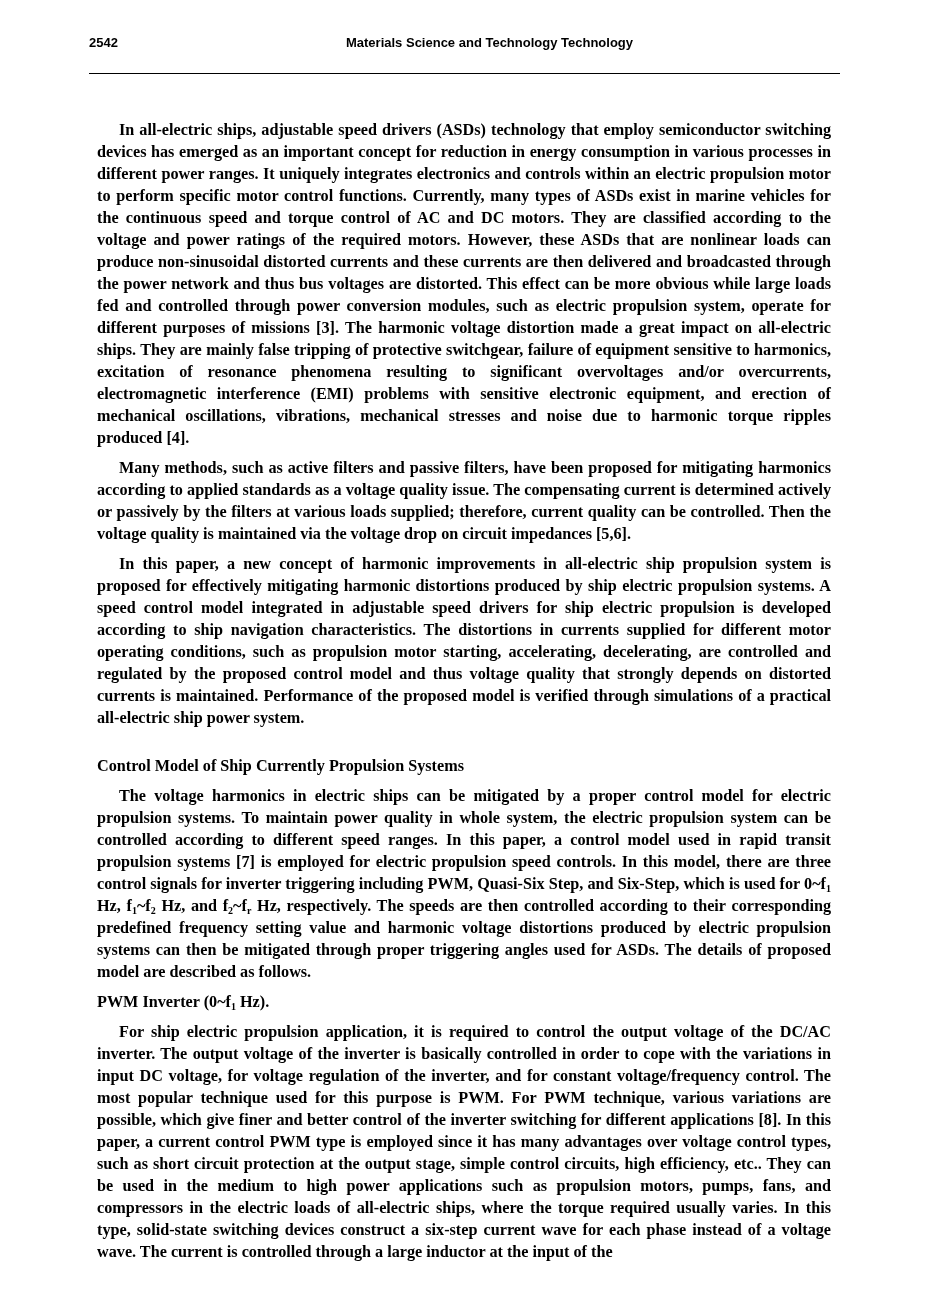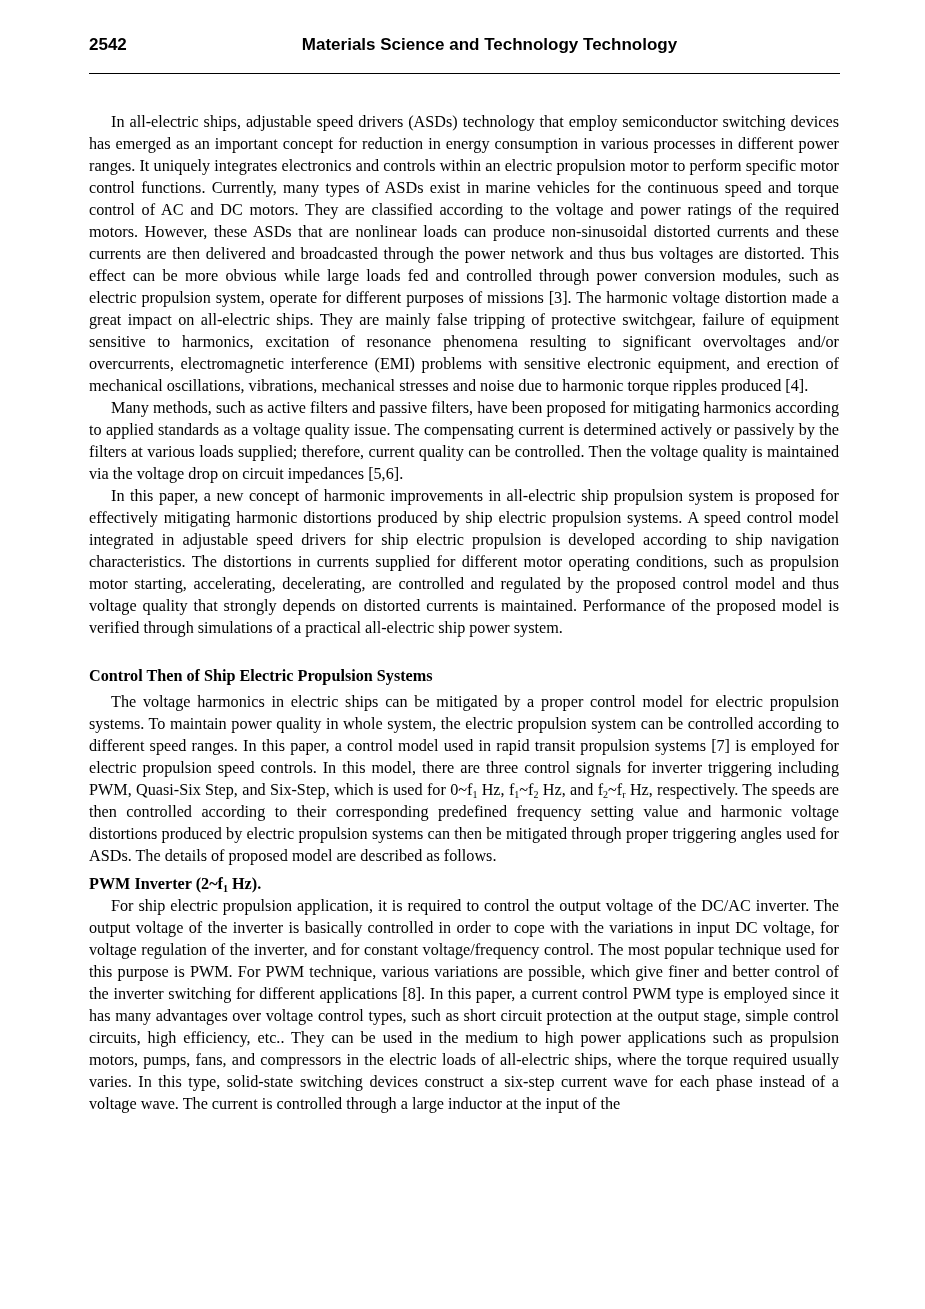--- a/index.html
+++ b/index.html
@@ -15,21 +15,21 @@
       color: #000000;
     }
     .page-header {
       position: absolute;
       left: 89px;
       top: 35px;
       width: 751px;
       height: 22px;
       font-family: "Liberation Sans", sans-serif;
       font-weight: bold;
-      font-size: 17px;
+      font-size: 13px;
     }
     .page-number {
       position: absolute;
       left: 0;
       top: 0;
     }
     .journal-title {
       position: absolute;
       left: 0;
       right: 0;
@@ -48,23 +48,24 @@
     .content {
       position: absolute;
       left: 89px;
       top: 111px;
       width: 750px;
       font-family: "Liberation Serif", serif;
       font-size: 16.2px;
       line-height: 22px;
     }
     .content p {
-      margin: 0;
+      margin: 8px;
       text-align: justify;
       text-indent: 22px;
+      font-weight: bold;
     }
     .section-heading {
       font-weight: bold;
       margin: 0;
       text-indent: 0 !important;
     }
     .sec1 { margin-top: 26px !important; margin-bottom: 4px !important; }
     .sub1 { margin-top: 6px !important; }
     sub { font-size: 10px; line-height: 0; vertical-align: -3px; }
   </style>
@@ -75,20 +76,20 @@
   <span class="page-number">2542</span>
   <span class="journal-title">Materials Science and Technology Technology</span>
 </div>
 <div class="header-rule"></div>
 
 <div class="content">
   <p>In all-electric ships, adjustable speed drivers (ASDs) technology that employ semiconductor switching devices has emerged as an important concept for reduction in energy consumption in various processes in different power ranges. It uniquely integrates electronics and controls within an electric propulsion motor to perform specific motor control functions. Currently, many types of ASDs exist in marine vehicles for the continuous speed and torque control of AC and DC motors. They are classified according to the voltage and power ratings of the required motors. However, these ASDs that are nonlinear loads can produce non-sinusoidal distorted currents and these currents are then delivered and broadcasted through the power network and thus bus voltages are distorted. This effect can be more obvious while large loads fed and controlled through power conversion modules, such as electric propulsion system, operate for different purposes of missions [3]. The harmonic voltage distortion made a great impact on all-electric ships. They are mainly false tripping of protective switchgear, failure of equipment sensitive to harmonics, excitation of resonance phenomena resulting to significant overvoltages and/or overcurrents, electromagnetic interference (EMI) problems with sensitive electronic equipment, and erection of mechanical oscillations, vibrations, mechanical stresses and noise due to harmonic torque ripples produced [4].</p>
   <p>Many methods, such as active filters and passive filters, have been proposed for mitigating harmonics according to applied standards as a voltage quality issue. The compensating current is determined actively or passively by the filters at various loads supplied; therefore, current quality can be controlled. Then the voltage quality is maintained via the voltage drop on circuit impedances [5,6].</p>
   <p>In this paper, a new concept of harmonic improvements in all-electric ship propulsion system is proposed for effectively mitigating harmonic distortions produced by ship electric propulsion systems. A speed control model integrated in adjustable speed drivers for ship electric propulsion is developed according to ship navigation characteristics. The distortions in currents supplied for different motor operating conditions, such as propulsion motor starting, accelerating, decelerating, are controlled and regulated by the proposed control model and thus voltage quality that strongly depends on distorted currents is maintained. Performance of the proposed model is verified through simulations of a practical all-electric ship power system.</p>
 
-  <p class="section-heading sec1">Control Then of Ship Electric Propulsion Systems</p>
+  <p class="section-heading sec1">Control Model of Ship Currently Propulsion Systems</p>
 
   <p><span>The voltage harmonics in electric ships can be mitigated by a proper control model for electric propulsion systems. To maintain power quality in whole system, the electric propulsion system can be controlled according to different speed ranges. In this paper, a control model used in rapid transit propulsion systems [7] is employed for electric propulsion speed controls. In this model, there are three control signals for inverter triggering including PWM, Quasi-Six Step, and Six-Step, which is used for 0~f</span><sub>1</sub><span> Hz, f</span><sub>1</sub><span>~f</span><sub>2</sub><span> Hz, and f</span><sub>2</sub><span>~f</span><sub>r</sub><span> Hz, respectively. The speeds are then controlled according to their corresponding predefined frequency setting value and harmonic voltage distortions produced by electric propulsion systems can then be mitigated through proper triggering angles used for ASDs. The details of proposed model are described as follows.</span></p>
 
-  <p class="section-heading sub1"><span>PWM Inverter (2~f</span><sub>1</sub><span> Hz).</span></p>
+  <p class="section-heading sub1"><span>PWM Inverter (0~f</span><sub>1</sub><span> Hz).</span></p>
 
   <p>For ship electric propulsion application, it is required to control the output voltage of the DC/AC inverter. The output voltage of the inverter is basically controlled in order to cope with the variations in input DC voltage, for voltage regulation of the inverter, and for constant voltage/frequency control. The most popular technique used for this purpose is PWM. For PWM technique, various variations are possible, which give finer and better control of the inverter switching for different applications [8]. In this paper, a current control PWM type is employed since it has many advantages over voltage control types, such as short circuit protection at the output stage, simple control circuits, high efficiency, etc.. They can be used in the medium to high power applications such as propulsion motors, pumps, fans, and compressors in the electric loads of all-electric ships, where the torque required usually varies. In this type, solid-state switching devices construct a six-step current wave for each phase instead of a voltage wave. The current is controlled through a large inductor at the input of the</p>
 </div>
 
 </body></html>

